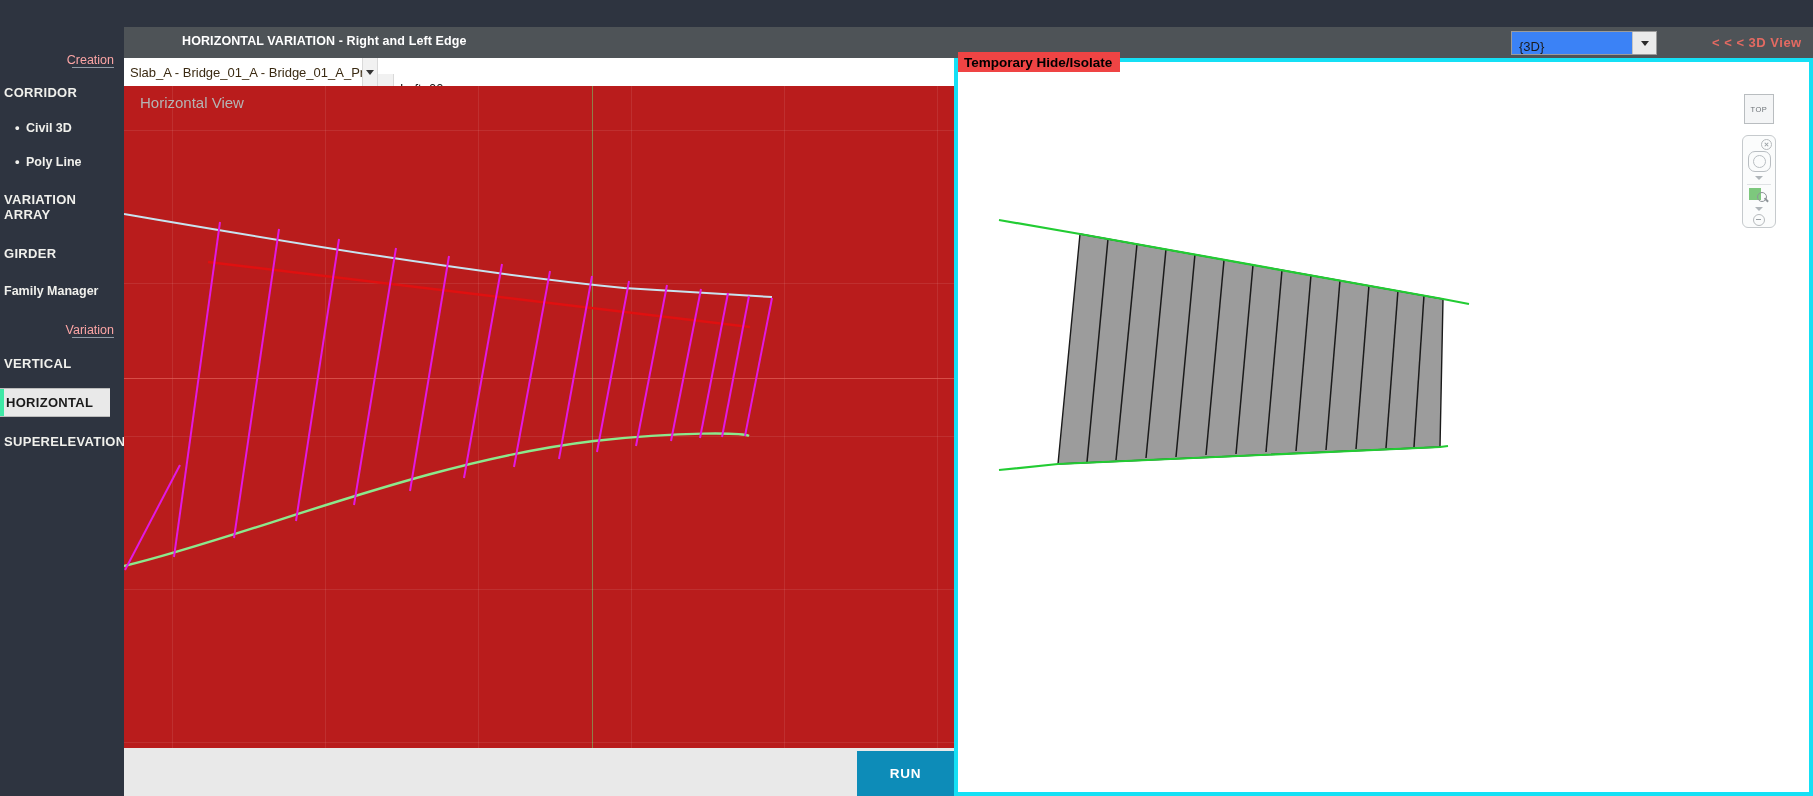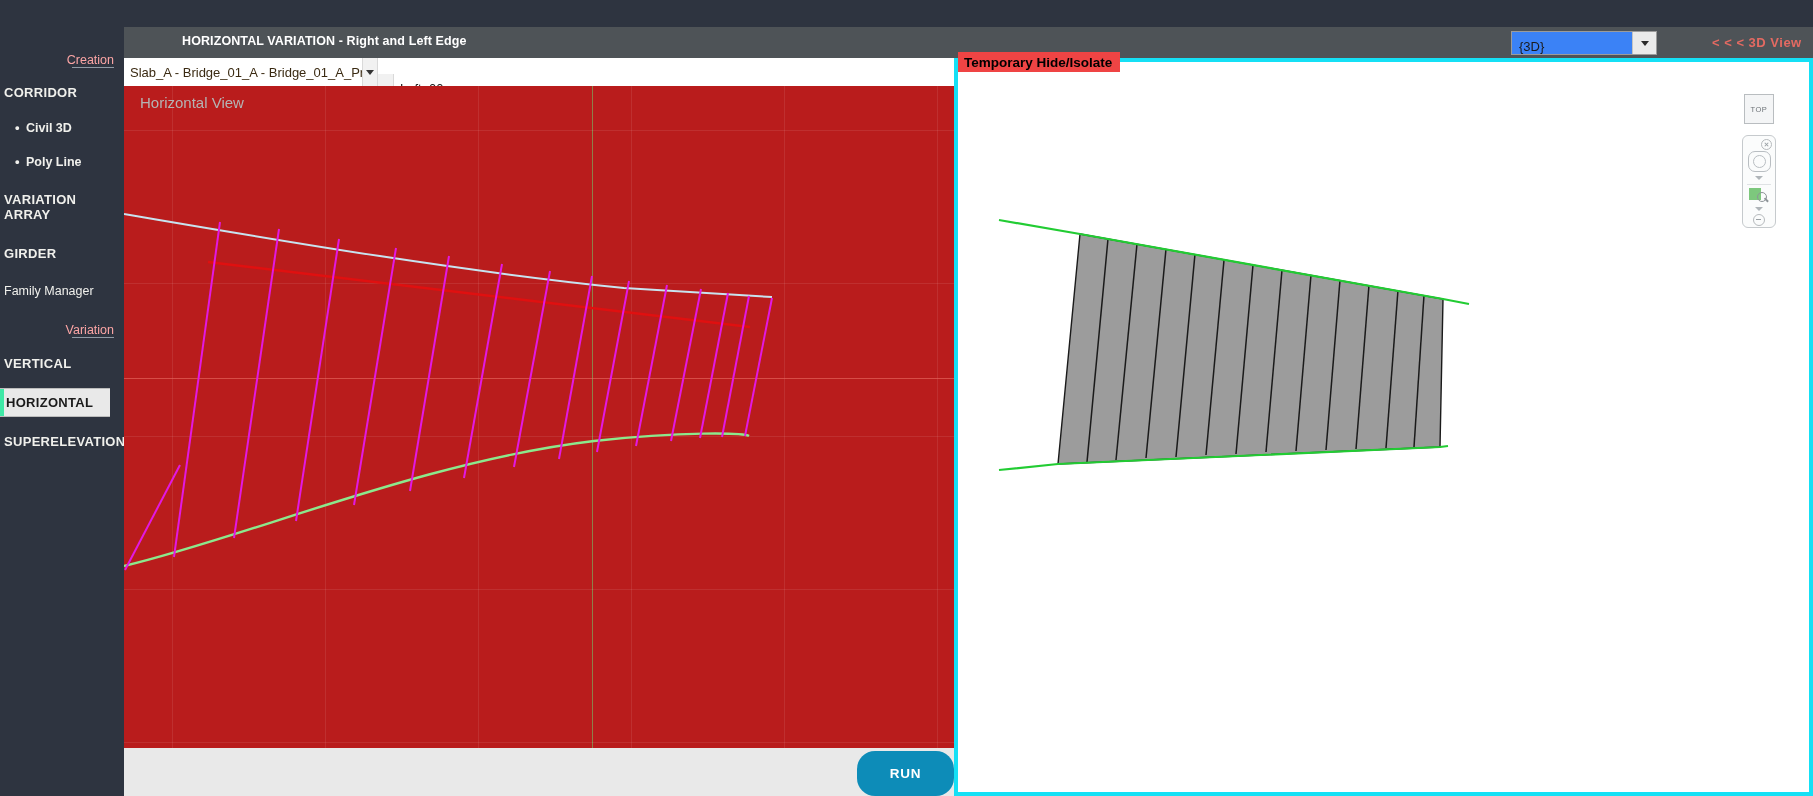--- a/index.html
+++ b/index.html
@@ -21,21 +21,21 @@
   .wctrl.max{font-size:15px;}
   .wctrl.close{font-size:19px;font-weight:bold;}
 
   
   .sidebar{position:absolute;left:0;top:33px;width:124px;height:763px;background:#2e3440;}
   .grouphdr{position:relative;margin:0 10px;height:20px;color:#fca5a5;font-size:12.5px;text-align:right;}
   .grouphdr .rule{position:absolute;left:62px;right:0;bottom:5px;border-bottom:1px solid #8f99a4;}
   .nav-major{color:#f0f0ec;font-size:13px;font-weight:bold;letter-spacing:.3px;padding:6px 0 6px 2px;margin-left:2px;cursor:pointer;}
   .nav-sub{color:#f0f0ec;font-size:12.5px;font-weight:bold;padding:5px 0 5px 26px;position:relative;cursor:pointer;}
   .nav-sub .bullet{position:absolute;left:15px;top:4px;font-size:13px;color:#f0f0ec;}
-  .nav-title{color:#f0f0ec;font-size:12.5px;font-weight:normal;padding:6px 0 6px 2px;margin-left:2px;cursor:pointer;}
+  .nav-title{color:#f0f0ec;font-size:12.5px;font-weight:bold;padding:6px 0 6px 2px;margin-left:2px;cursor:pointer;}
   .nav-major.active{
     background:#e9e9e9;color:#1b1b1b;
     border-top:1px solid #bcbcbc;border-bottom:1px solid #bcbcbc;
     padding-left:6px;margin-left:0;width:104px;position:relative;
   }
   .nav-major.active .accent{position:absolute;left:0;top:0;width:4px;height:100%;background:#3fe8a6;}
 
   
   .panelhdr{position:absolute;left:124px;top:27px;width:830px;height:31px;background:#4e5357;}
   .panelhdr .t{position:absolute;left:24px;top:7px;font-size:12.5px;font-weight:bold;color:#ffffff;letter-spacing:.1px;padding-left:34px;}
@@ -65,21 +65,21 @@
   .viewport{position:absolute;left:124px;top:86px;width:830px;height:662px;background:#b91c1c;overflow:hidden;}
   .vp-label{position:absolute;left:16px;top:8px;font-size:15px;color:#b4b4b4;z-index:3;}
   .vgrid{position:absolute;top:0;width:1px;height:100%;background:rgba(255,255,255,.085);}
   .hgrid{position:absolute;left:0;width:100%;height:1px;background:rgba(255,255,255,.085);}
   .vgrid.green{background:rgba(110,210,110,.55);}
   .hgrid.red{background:rgba(235,110,100,.60);}
   .vp-svg{position:absolute;left:0;top:0;}
 
   
   .vpbottom{position:absolute;left:124px;top:748px;width:830px;height:48px;background:#e9e9e9;}
-  .runbtn{position:absolute;left:857px;top:751px;width:97px;height:45px;background:#0d8cb8;color:#ffffff;font-size:13.5px;font-weight:bold;letter-spacing:.8px;display:flex;align-items:center;justify-content:center;cursor:pointer;border-radius:18px;}
+  .runbtn{position:absolute;left:857px;top:751px;width:97px;height:45px;background:#0d8cb8;color:#ffffff;font-size:13.5px;font-weight:bold;letter-spacing:.8px;display:flex;align-items:center;justify-content:center;cursor:pointer;}
 
   
   .panel3d{position:absolute;left:954px;top:58px;width:859px;height:738px;background:#ffffff;border:4px solid #15e0f5;box-sizing:border-box;overflow:hidden;}
   .hideisolate{position:absolute;left:958px;top:52px;height:20px;background:#ef4444;color:#000000;font-size:13.5px;font-weight:bold;padding:2px 8px 2px 6px;box-sizing:border-box;line-height:17px;white-space:nowrap;z-index:5;}
   .p3d-svg{position:absolute;left:0;top:0;}
 
   
   .viewcube{position:absolute;left:1744px;top:82px;width:30px;height:30px;background:#f4f5f6;border:1px solid #b9bdc0;box-sizing:border-box;display:flex;align-items:center;justify-content:center;font-size:7.5px;color:#6e7378;letter-spacing:.5px;cursor:pointer;z-index:6;margin-top:12px;}
   .navbar{position:absolute;left:1742px;top:135px;width:34px;height:93px;background:#fbfcfc;border:1px solid #c6cacd;border-radius:6px;box-sizing:border-box;z-index:6;display:flex;flex-direction:column;align-items:center;padding-top:3px;}
   .navbar .nbclose{width:9px;height:9px;border:1px solid #b6babd;border-radius:50%;align-self:flex-end;margin-right:3px;position:relative;cursor:pointer;}

